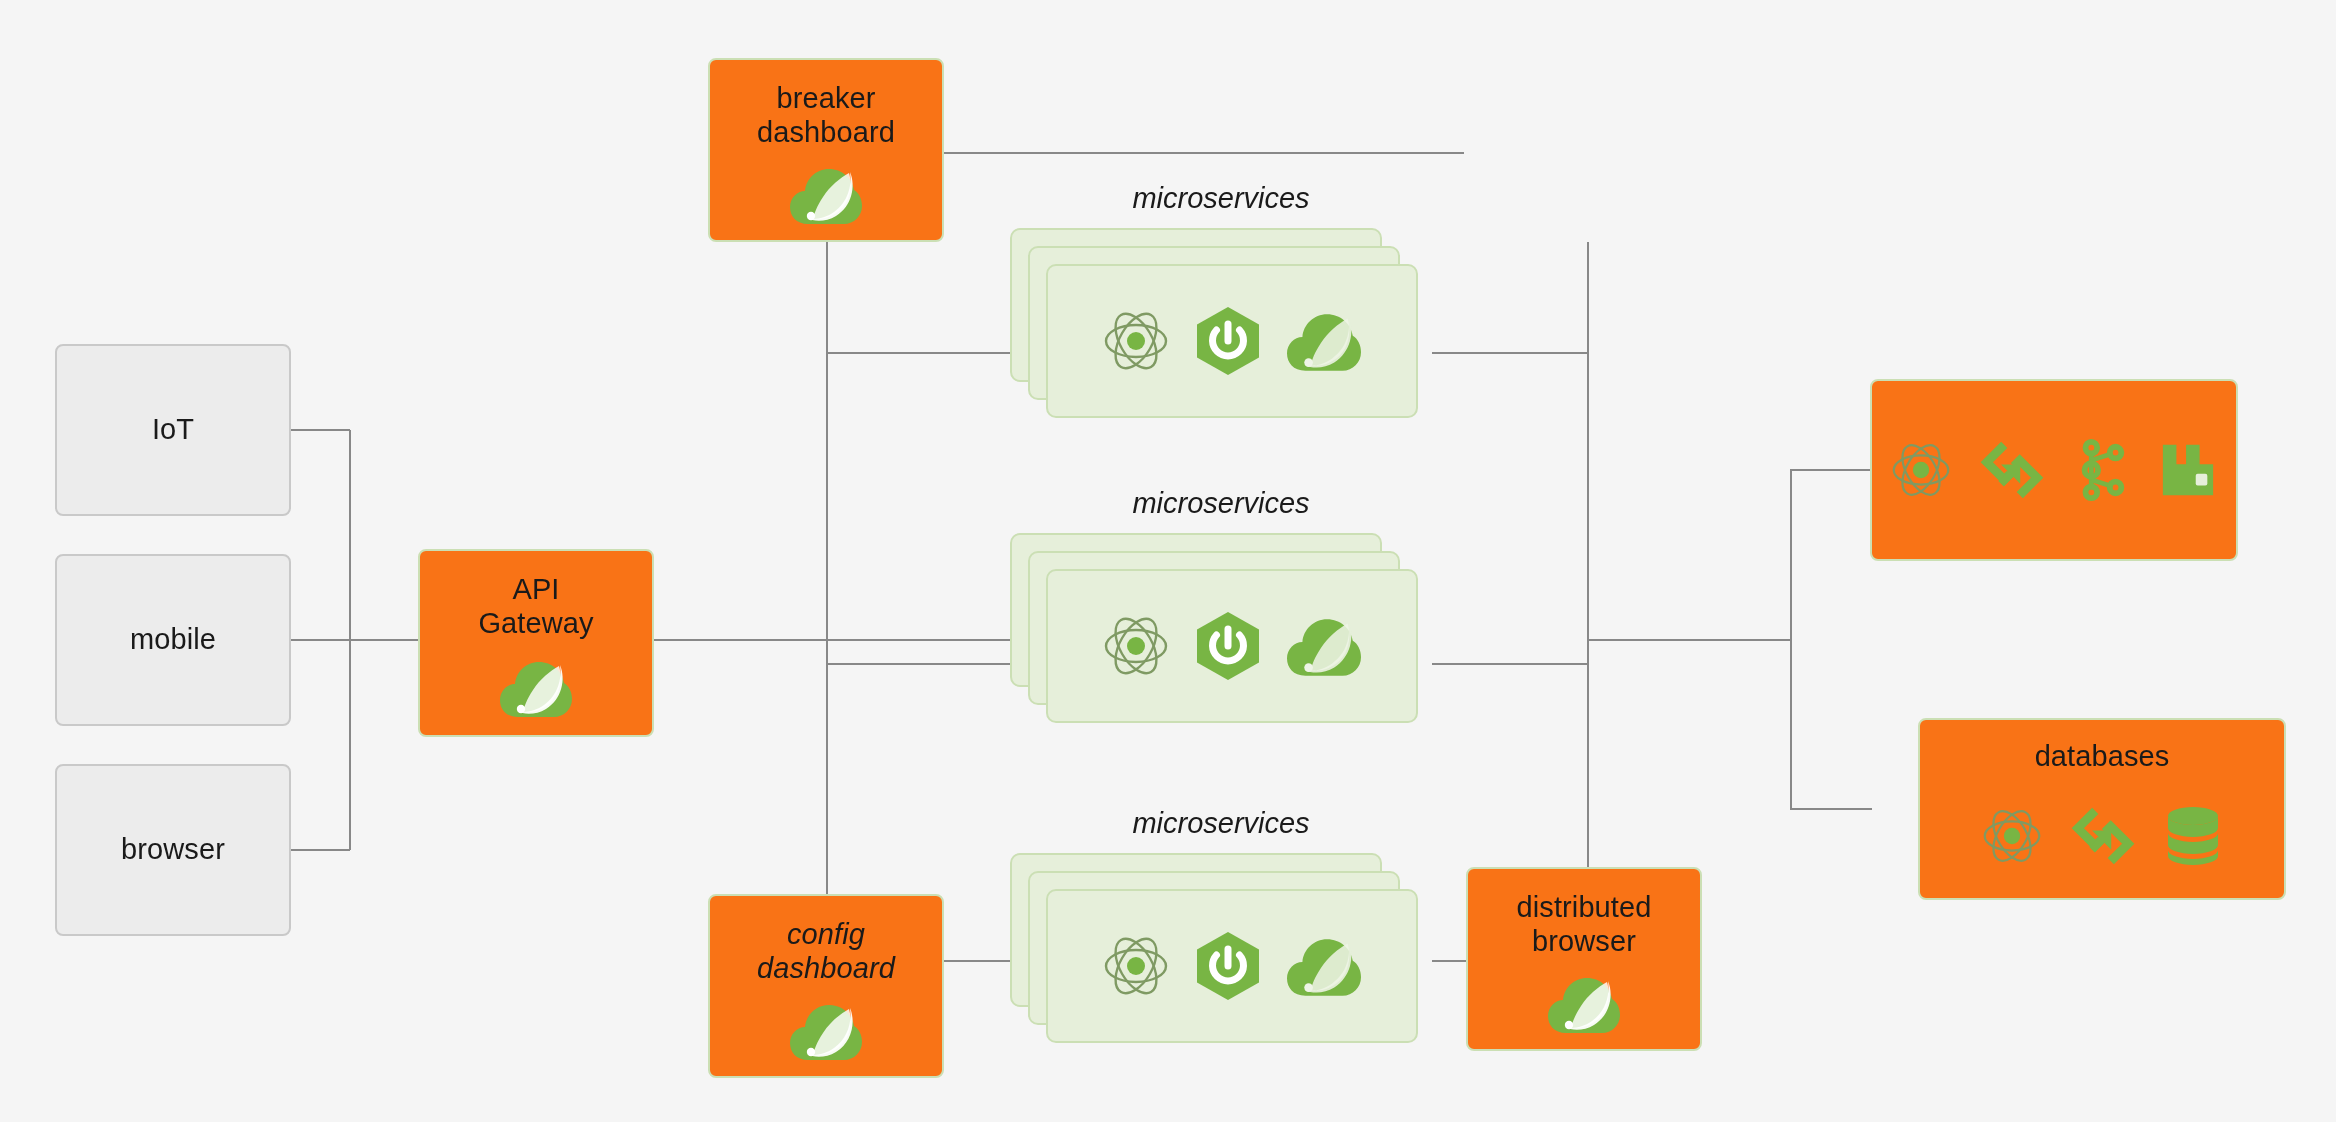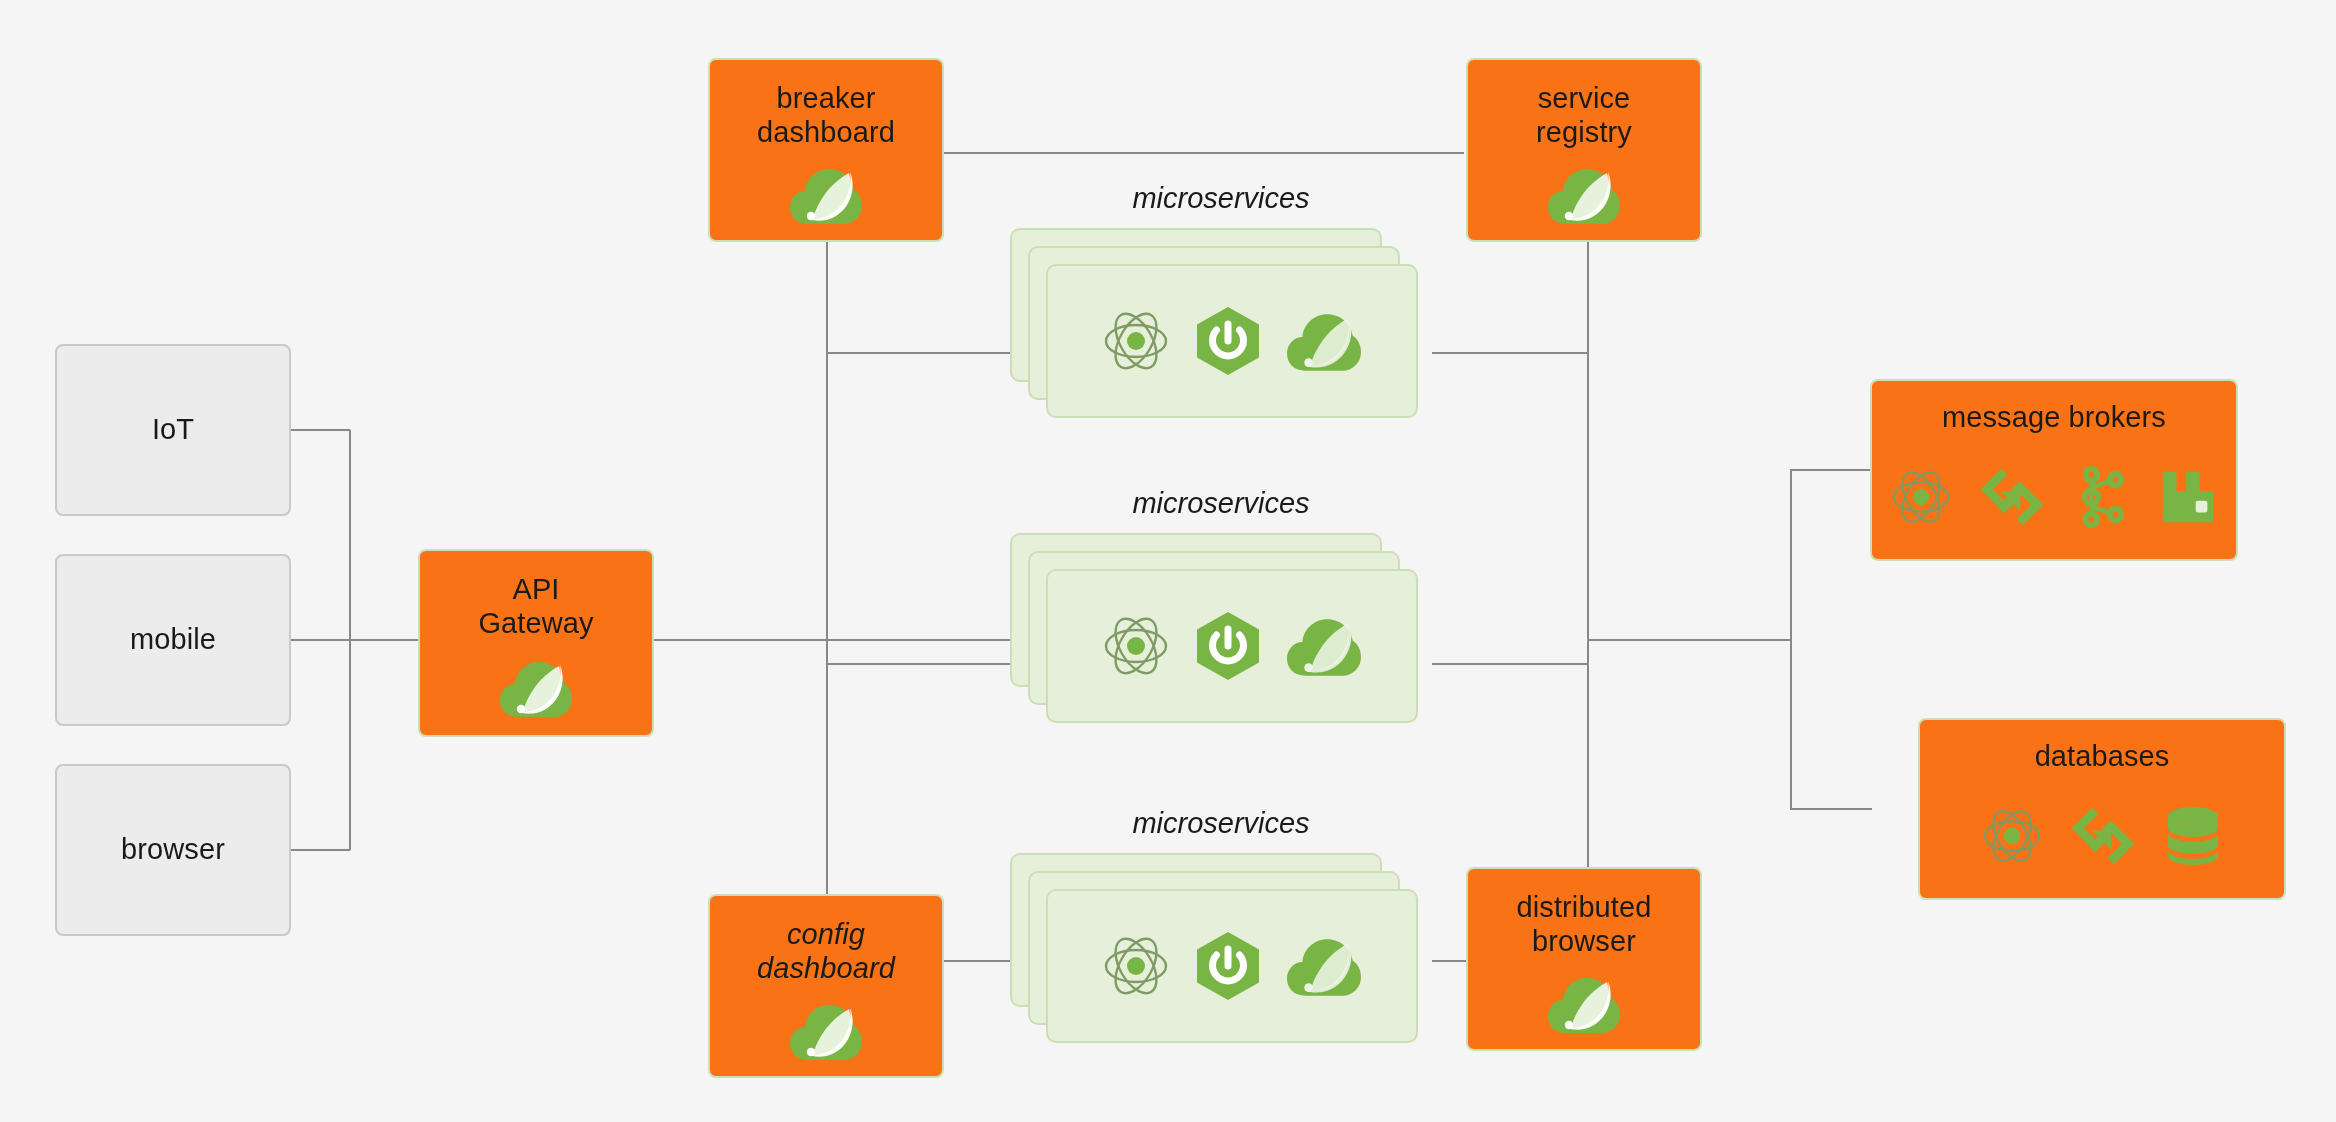--- a/index.html
+++ b/index.html
@@ -158,34 +158,20 @@
         <svg width="72" height="62" viewBox="0 0 72 62">
           <path d="M18 60 C6 60 0 52 0 43 C0 34 7 27 15 27 C16 15 26 5 39 5 C52 5 62 14 64 26 C69 29 72 35 72 42 C72 52 64 60 54 60 Z" fill="#78b544"></path>
           <path d="M60 8 C62 22 58 38 44 48 C34 55 24 56 17 54 C24 58 36 58 46 52 C62 42 66 22 60 8 Z" fill="#ffffff" opacity="0.94"></path>
           <path d="M59 9 C50 14 40 22 33 33 C27 42 24 50 23 55 C30 56 40 54 48 48 C60 39 63 22 59 9 Z" fill="#ffffff" opacity="0.82"></path>
           <circle cx="21" cy="52" r="4.2" fill="#ffffff"></circle>
         </svg>
       </span>
     </div>
   </div>
 
-  <div class="node spring" style="left:1466px;top:58px;width:236px;height:184px;">
-    <div class="label">service
-registry</div>
-    <div class="iconrow">
-      <span>
-        <svg width="72" height="62" viewBox="0 0 72 62">
-          <path d="M18 60 C6 60 0 52 0 43 C0 34 7 27 15 27 C16 15 26 5 39 5 C52 5 62 14 64 26 C69 29 72 35 72 42 C72 52 64 60 54 60 Z" fill="#78b544"></path>
-          <path d="M60 8 C62 22 58 38 44 48 C34 55 24 56 17 54 C24 58 36 58 46 52 C62 42 66 22 60 8 Z" fill="#ffffff" opacity="0.94"></path>
-          <path d="M59 9 C50 14 40 22 33 33 C27 42 24 50 23 55 C30 56 40 54 48 48 C60 39 63 22 59 9 Z" fill="#ffffff" opacity="0.82"></path>
-          <circle cx="21" cy="52" r="4.2" fill="#ffffff"></circle>
-        </svg>
-      </span>
-    </div>
-  </div>
 
   <div class="node spring" style="left:708px;top:894px;width:236px;height:184px;font-style:italic;">
     <div class="label">config
 dashboard</div>
     <div class="iconrow">
       <span>
         <svg width="72" height="62" viewBox="0 0 72 62">
           <path d="M18 60 C6 60 0 52 0 43 C0 34 7 27 15 27 C16 15 26 5 39 5 C52 5 62 14 64 26 C69 29 72 35 72 42 C72 52 64 60 54 60 Z" fill="#78b544"></path>
           <path d="M60 8 C62 22 58 38 44 48 C34 55 24 56 17 54 C24 58 36 58 46 52 C62 42 66 22 60 8 Z" fill="#ffffff" opacity="0.94"></path>
           <path d="M59 9 C50 14 40 22 33 33 C27 42 24 50 23 55 C30 56 40 54 48 48 C60 39 63 22 59 9 Z" fill="#ffffff" opacity="0.82"></path>
@@ -303,21 +289,20 @@
           <path d="M18 60 C6 60 0 52 0 43 C0 34 7 27 15 27 C16 15 26 5 39 5 C52 5 62 14 64 26 C69 29 72 35 72 42 C72 52 64 60 54 60 Z" fill="#78b544"></path>
           <path d="M60 8 C62 22 58 38 44 48 C34 55 24 56 17 54 C24 58 36 58 46 52 C62 42 66 22 60 8 Z" fill="#e6efda" opacity="0.95"></path>
           <path d="M59 9 C50 14 40 22 33 33 C27 42 24 50 23 55 C30 56 40 54 48 48 C60 39 63 22 59 9 Z" fill="#eef4e6" opacity="0.85"></path>
           <circle cx="21" cy="52" r="4.2" fill="#eef4e6"></circle>
         </svg>
       </span>
     </div>
   </div>
 
   <div class="node spring group" style="left:1870px;top:379px;width:368px;height:182px;">
-    <div class="label">message brokers</div>
     <div class="iconrow">
       <span>
         <svg width="60" height="60" viewBox="0 0 66 66">
           <g fill="none" stroke="#7f9a63" stroke-width="2.4">
             <ellipse cx="33" cy="33" rx="30" ry="16"></ellipse>
             <ellipse cx="33" cy="33" rx="30" ry="16" transform="rotate(60 33 33)"></ellipse>
             <ellipse cx="33" cy="33" rx="30" ry="16" transform="rotate(120 33 33)"></ellipse>
           </g>
           <circle cx="33" cy="33" r="9" fill="#78b544"></circle>
         </svg>

